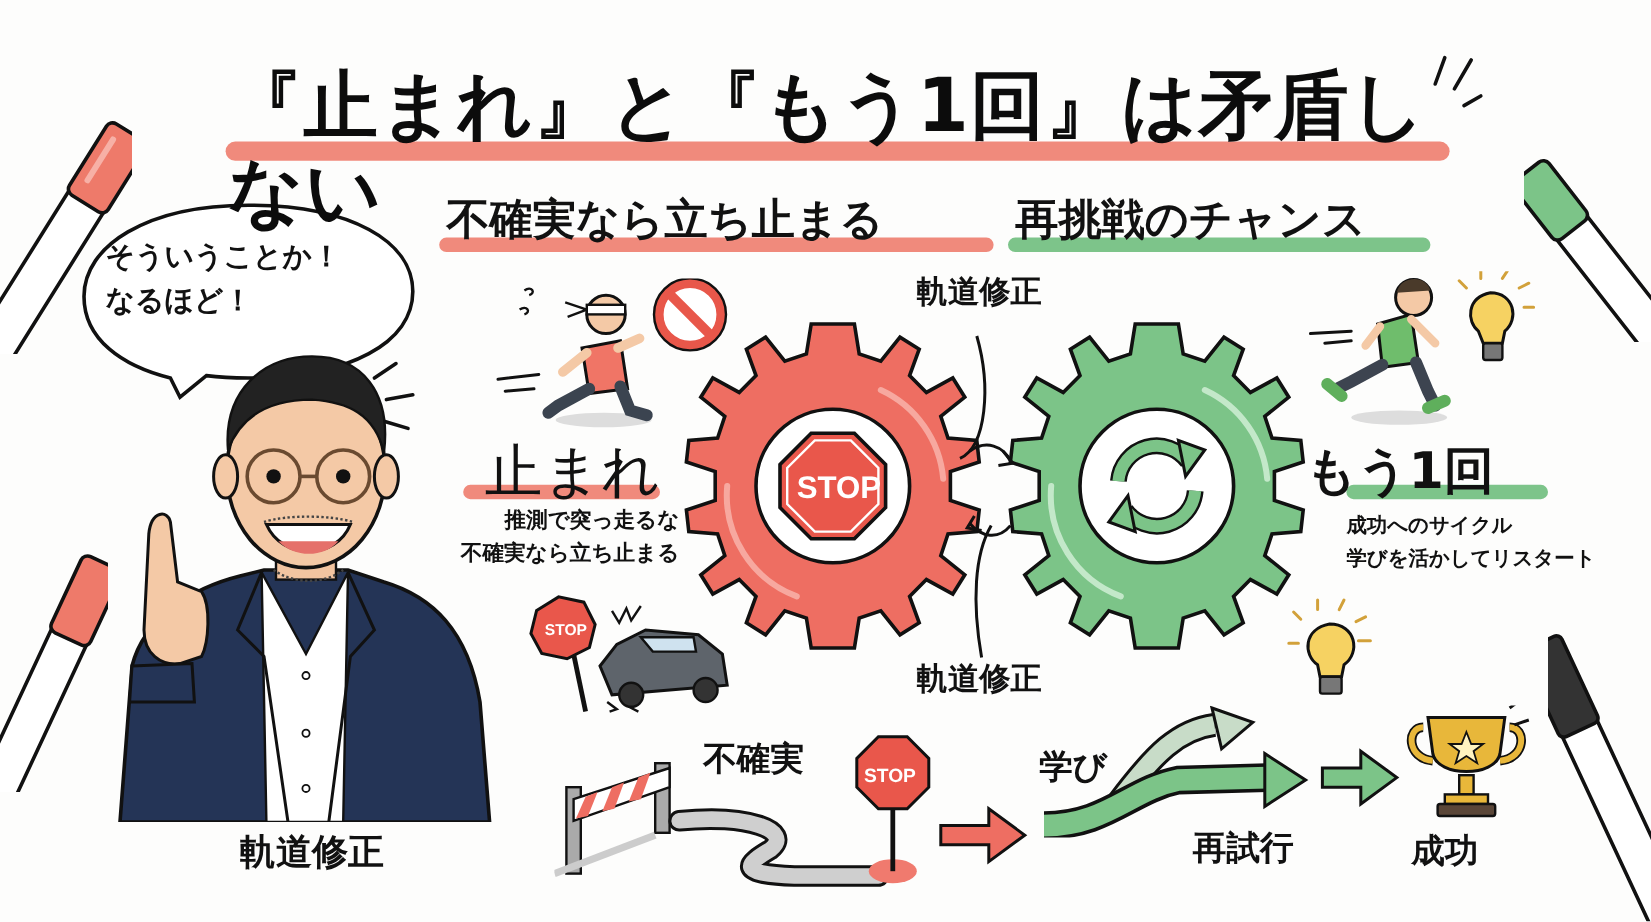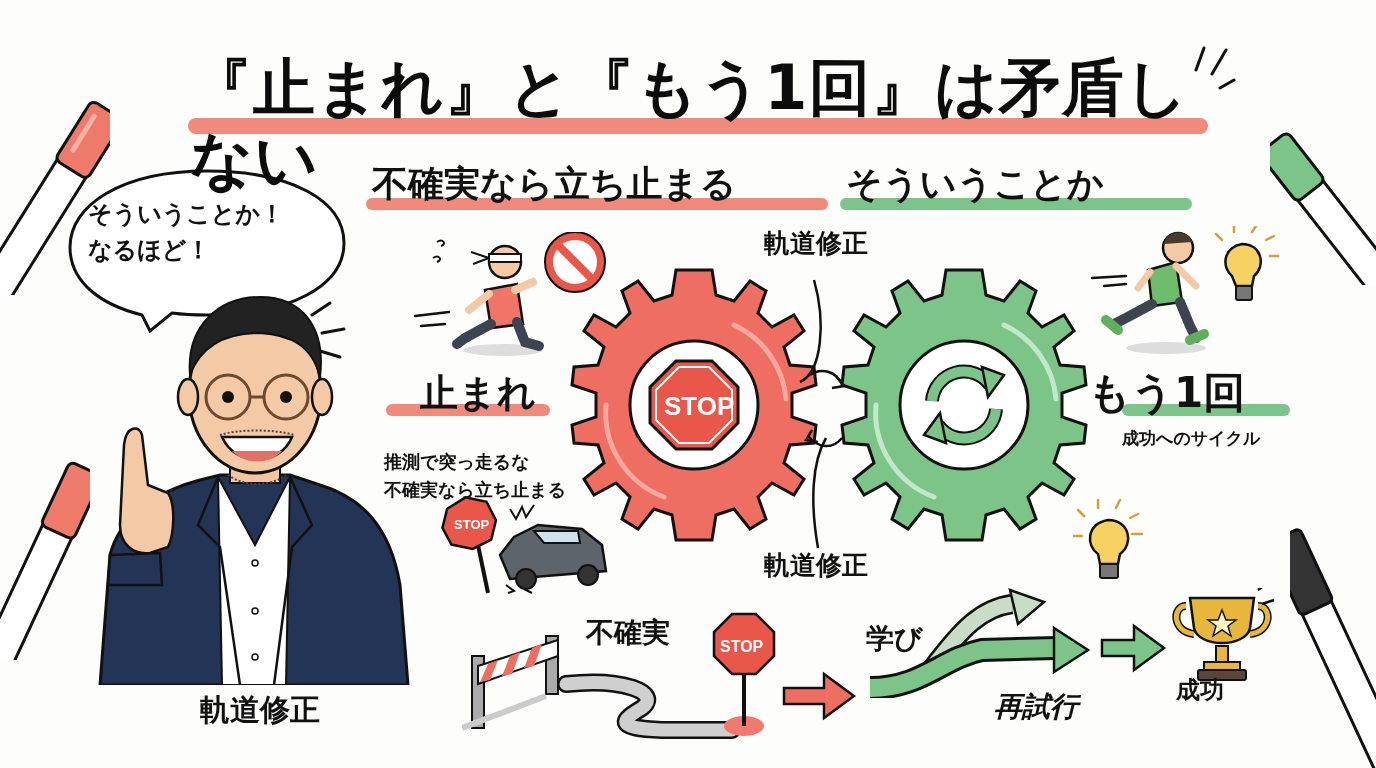--- a/index.html
+++ b/index.html
@@ -16,51 +16,51 @@
     background: #f08a7c; z-index: 1;
   }
   .subtitle-a { left: 372px; top: 160px; font-size: 36px; font-weight: bold; line-height: 48px; z-index: 2; }
   .subtitle-a-ul { left: 366px; top: 198px; width: 462px; height: 12px; border-radius: 6px; background: #f08a7c; }
   .subtitle-b { left: 846px; top: 160px; font-size: 36px; font-weight: bold; line-height: 48px; z-index: 2; }
   .subtitle-b-ul { left: 840px; top: 198px; width: 352px; height: 12px; border-radius: 6px; background: #7dc48a; }
 
   .bubble-text { left: 88px; top: 196px; width: 240px; font-size: 24px; font-weight: bold; line-height: 36px; text-align: left; }
   .name-label { left: 160px; top: 690px; width: 200px; text-align: center; font-size: 30px; font-weight: bold; }
 
-  .stop-title { left: 404px; top: 368px; font-size: 38px; font-weight: bold; line-height: 50px; z-index: 2; margin-left: 16px; }
+  .stop-title { left: 404px; top: 368px; font-size: 48px; font-weight: normal; line-height: 50px; z-index: 2; }
   .stop-ul { left: 386px; top: 404px; width: 164px; height: 12px; border-radius: 6px; background: #f08a7c; }
-  .stop-desc { left: 384px; top: 448px; font-size: 18px; font-weight: bold; line-height: 28px; }
+  .stop-desc { left: 384px; top: 420px; font-size: 18px; font-weight: bold; line-height: 28px; text-align: right; }
 
   .retry-title { left: 1088px; top: 368px; font-size: 42px; font-weight: bold; line-height: 50px; z-index: 2; }
   .retry-ul { left: 1122px; top: 404px; width: 168px; height: 12px; border-radius: 6px; background: #7dc48a; }
   .retry-desc { left: 1122px; top: 424px; font-size: 17px; font-weight: bold; line-height: 28px; }
 
   .course-top { left: 764px; top: 226px; font-size: 26px; font-weight: bold; }
   .course-bottom { left: 764px; top: 548px; font-size: 26px; font-weight: bold; }
 
   .flow-uncertain { left: 586px; top: 614px; font-size: 28px; font-weight: bold; }
   .flow-learn { left: 866px; top: 620px; font-size: 28px; font-weight: bold; }
-  .flow-retry { left: 994px; top: 688px; font-size: 28px; font-weight: bold; font-style: italic; }
-  .flow-success { left: 1176px; top: 674px; font-size: 24px; font-weight: bold; }
+  .flow-retry { left: 994px; top: 688px; font-size: 28px; font-weight: bold; }
+  .flow-success { left: 1176px; top: 690px; font-size: 28px; font-weight: bold; }
 
   svg text { font-family: "Liberation Sans", sans-serif; font-weight: bold; }
 </style>
 </head>
 <body>
 
 <div class="abs title-underline"></div>
 <div class="abs title">『止まれ』と『もう1回』は矛盾しない</div>
 <svg class="abs" style="left:1186px;top:30px" width="50" height="70">
   <path d="M10 40 L18 18 M26 44 L40 20 M34 58 L48 50" stroke="#111" stroke-width="3" stroke-linecap="round"></path>
 </svg>
 
 <div class="abs subtitle-a-ul"></div>
 <div class="abs subtitle-a">不確実なら立ち止まる</div>
 <div class="abs subtitle-b-ul"></div>
-<div class="abs subtitle-b">そういうことか</div>
+<div class="abs subtitle-b">再挑戦のチャンス</div>
 
 <svg class="abs" style="left:0;top:95px" width="110" height="200">
   <g transform="rotate(32 55 100)">
     <rect x="38" y="60" width="34" height="170" fill="#fff" stroke="#111" stroke-width="3"></rect>
     <rect x="36" y="0" width="38" height="70" rx="6" fill="#ee7a6a" stroke="#111" stroke-width="3"></rect>
     <rect x="44" y="10" width="5" height="45" rx="2" fill="#f7b0a6"></rect>
   </g>
 </svg>
 <svg class="abs" style="left:0;top:460px" width="90" height="200">
   <g transform="rotate(25 45 100)">
@@ -226,20 +226,21 @@
 <svg class="abs" style="left:1072px;top:496px" width="80" height="84">
   <path d="M12 20 L6 14 M26 12 L26 4 M44 12 L48 4 M58 22 L66 18 M60 38 L70 38 M10 40 L2 40" stroke="#d2a13a" stroke-width="2.5" stroke-linecap="round"></path>
   <path d="M26 58 C14 50 14 28 36 24 C58 24 62 48 48 58 L46 68 L28 68 Z" fill="#f6d262" stroke="#111" stroke-width="2.5"></path>
   <rect x="28" y="68" width="18" height="14" rx="2" fill="#777" stroke="#111" stroke-width="2"></rect>
 </svg>
 
 <div class="abs retry-ul"></div>
 <div class="abs retry-title">もう1回</div>
 <div class="abs retry-desc">
   <div>成功へのサイクル</div>
+  <div>学びを活かしてリスタート</div>
 </div>
 
 <svg class="abs" style="left:462px;top:600px" width="420" height="140">
 
   <g>
     <rect x="10" y="56" width="12" height="72" fill="#aaa" stroke="#111" stroke-width="2"></rect>
     <rect x="84" y="36" width="12" height="58" fill="#aaa" stroke="#111" stroke-width="2"></rect>
     <polygon points="16,66 96,40 96,56 16,84" fill="#fff" stroke="#111" stroke-width="2"></polygon>
     <polygon points="26,64 36,60 28,80 18,82" fill="#ee6e62"></polygon>
     <polygon points="48,56 58,52 50,74 40,76" fill="#ee6e62"></polygon>

